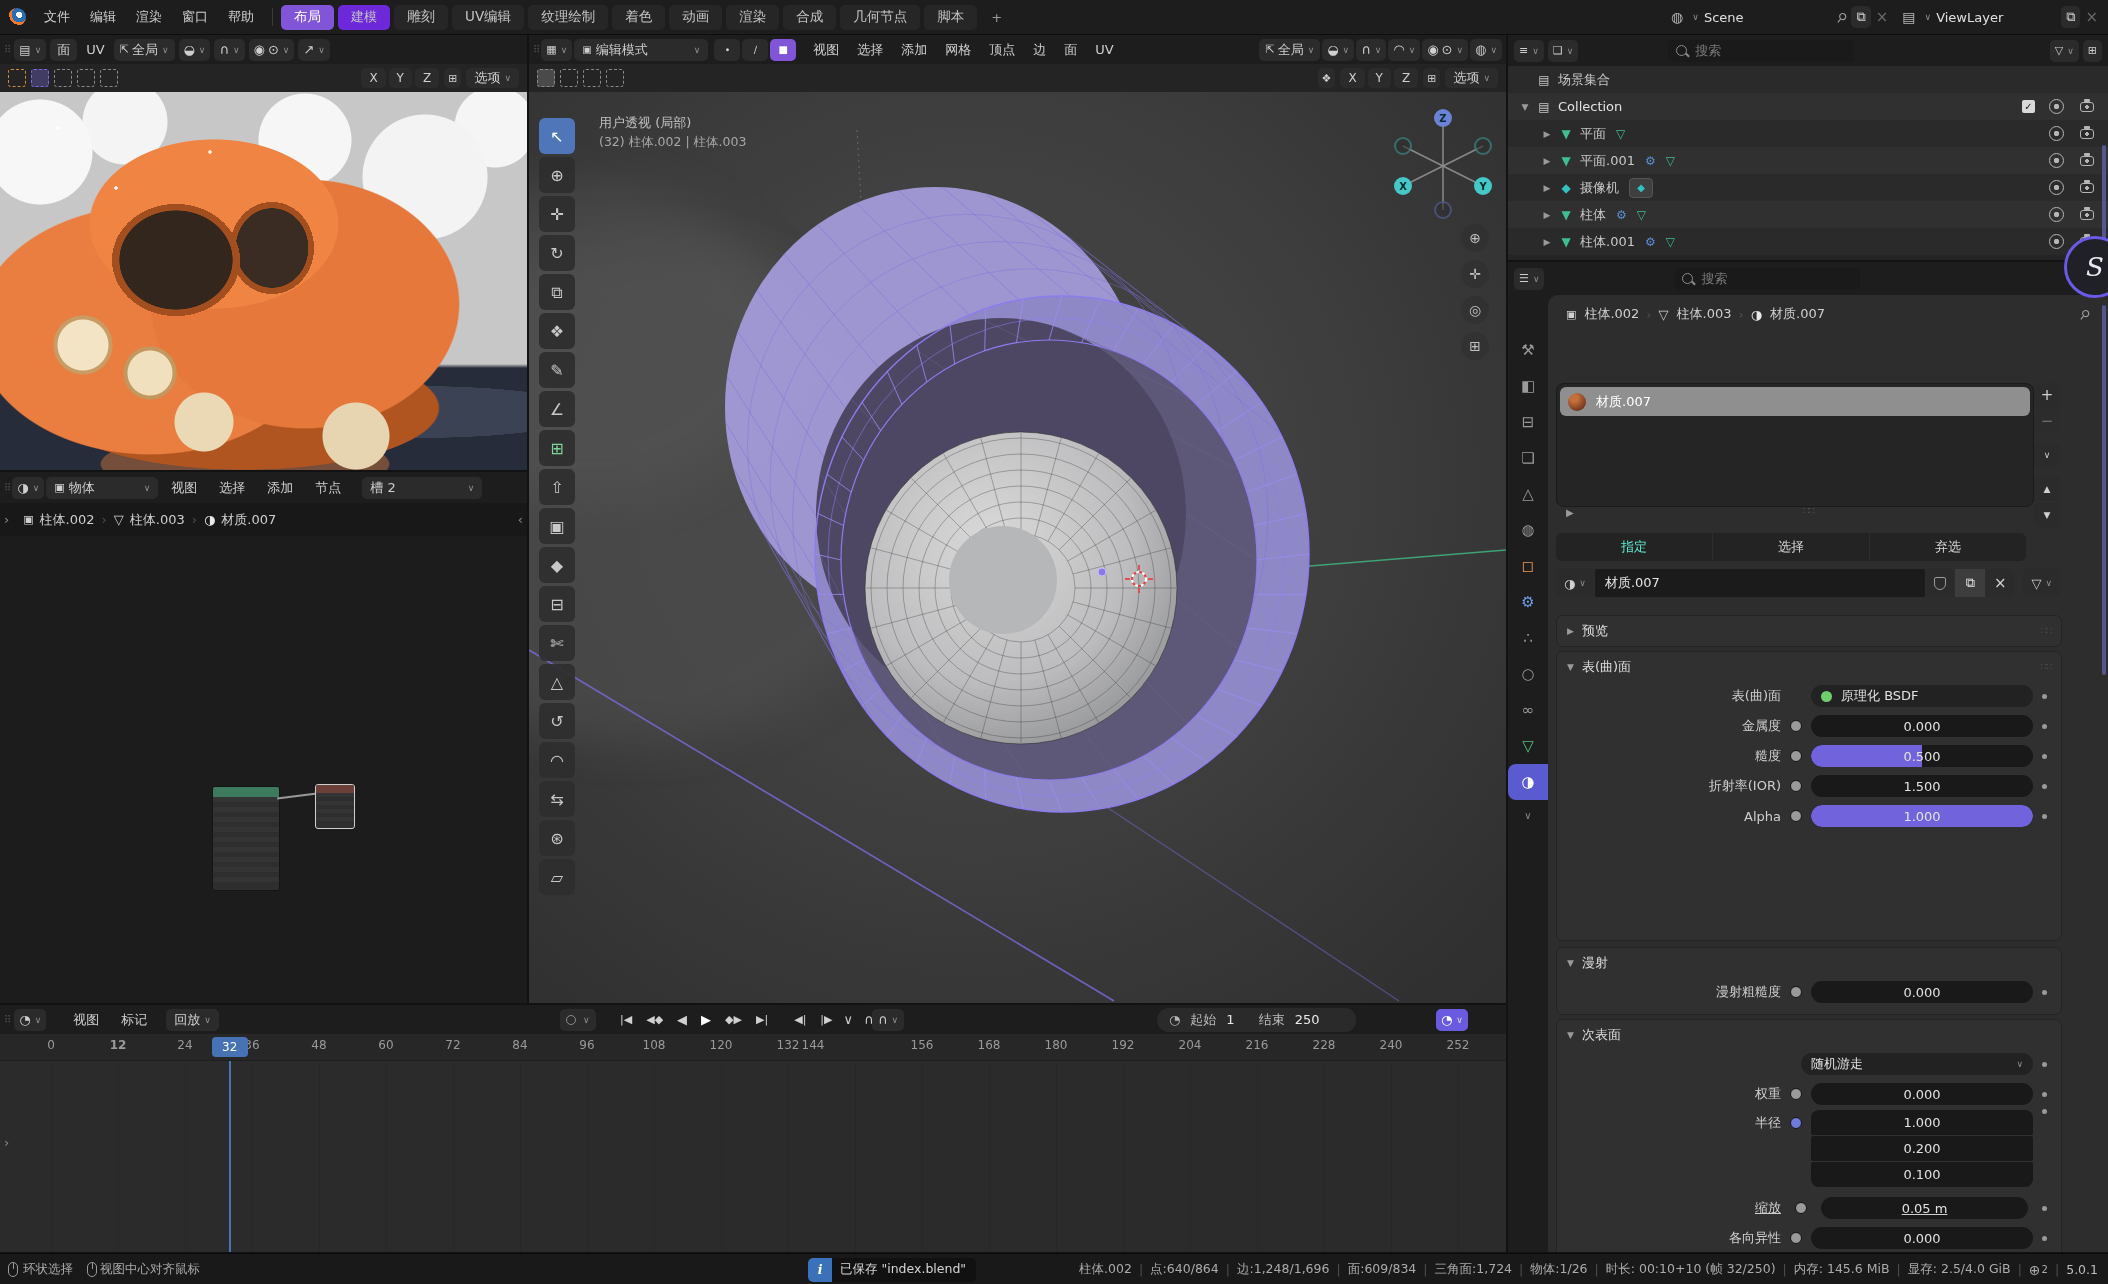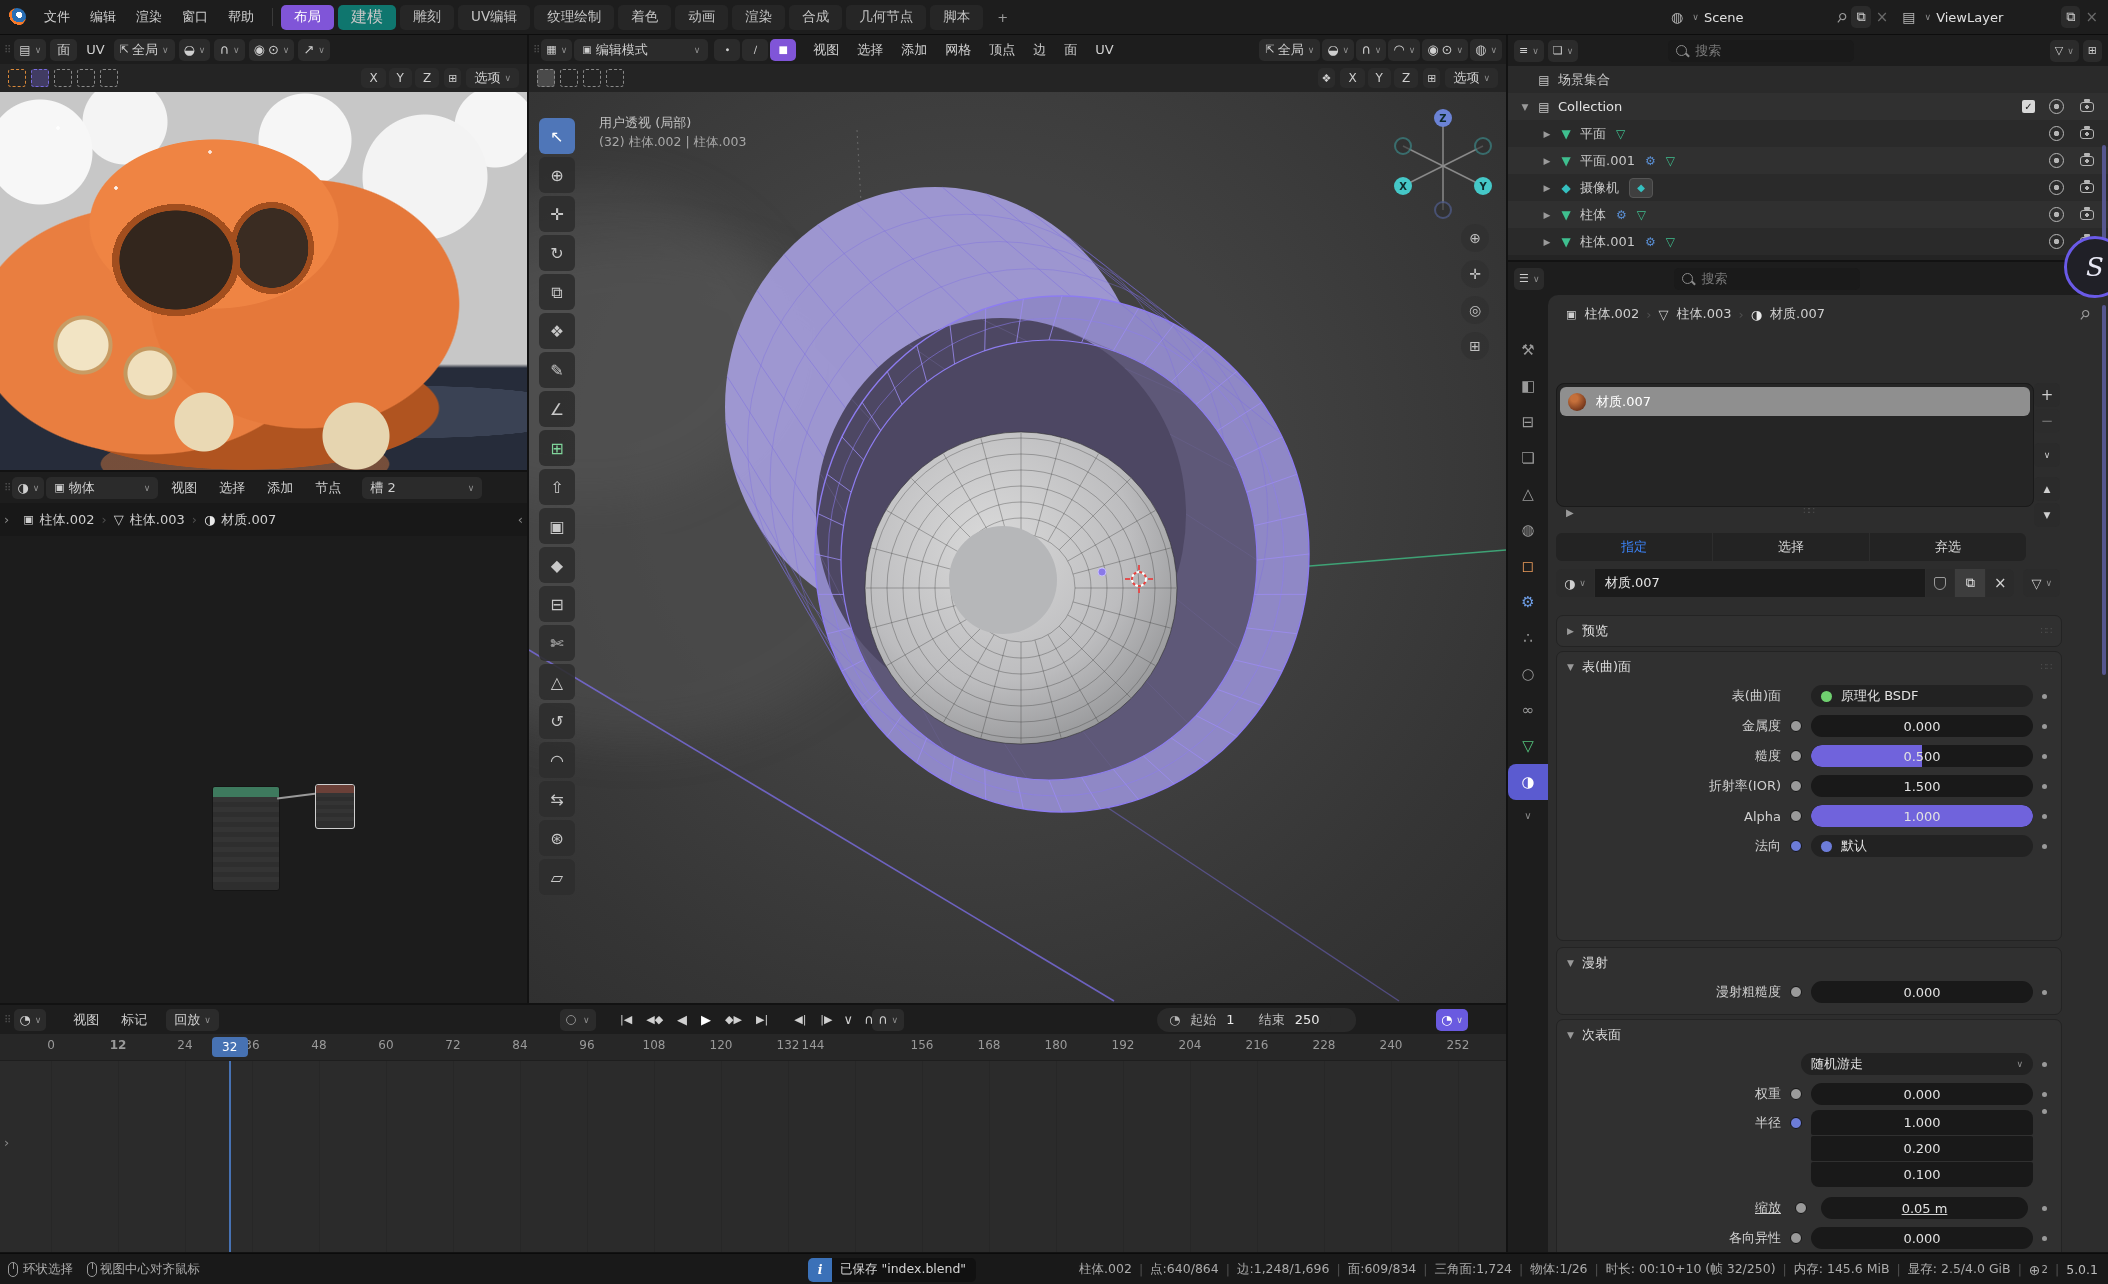--- a/index.html
+++ b/index.html
@@ -53,21 +53,21 @@
     <span id="tb-menus" class="row">
         <span class="menu-item">文件</span>
         <span class="menu-item">编辑</span>
         <span class="menu-item">渲染</span>
         <span class="menu-item">窗口</span>
         <span class="menu-item">帮助</span>
       </span>
     <span style="width:1px;height:18px;background:#3a3a3a;margin:0 8px;"></span>
     <span id="tb-tabs" class="row" style="gap:4px;">
         <span class="pill" style="height: 25px; padding: 0px 13px; font-size: 13.5px; background: rgb(128, 85, 216); color: rgb(255, 255, 255);">布局</span>
-        <span class="pill" style="height: 25px; padding: 0px 13px; font-size: 16px; background: #0f766e; color: rgb(197, 197, 197);">建模</span>
+        <span class="pill" style="height: 25px; padding: 0px 13px; font-size: 13px; background: #6d28d9; color: rgb(197, 197, 197);">建模</span>
         <span class="pill" style="height: 25px; padding: 0px 13px; font-size: 14px; background: rgb(38, 38, 38); color: rgb(197, 197, 197);">雕刻</span>
         <span class="pill" style="height: 25px; padding: 0px 13px; font-size: 13.5px; background: rgb(38, 38, 38); color: rgb(197, 197, 197);">UV编辑</span>
         <span class="pill" style="height: 25px; padding: 0px 13px; font-size: 13.5px; background: rgb(38, 38, 38); color: rgb(197, 197, 197);">纹理绘制</span>
         <span class="pill" style="height: 25px; padding: 0px 13px; font-size: 13.5px; background: rgb(38, 38, 38); color: rgb(197, 197, 197);">着色</span>
         <span class="pill" style="height: 25px; padding: 0px 13px; font-size: 13.5px; background: rgb(38, 38, 38); color: rgb(197, 197, 197);">动画</span>
         <span class="pill" style="height: 25px; padding: 0px 13px; font-size: 13.5px; background: rgb(38, 38, 38); color: rgb(197, 197, 197);">渲染</span>
         <span class="pill" style="height: 25px; padding: 0px 13px; font-size: 13.5px; background: rgb(38, 38, 38); color: rgb(197, 197, 197);">合成</span>
         <span class="pill" style="height: 25px; padding: 0px 13px; font-size: 13.5px; background: rgb(38, 38, 38); color: rgb(197, 197, 197);">几何节点</span>
         <span class="pill" style="height: 25px; padding: 0px 13px; font-size: 13.5px; background: rgb(38, 38, 38); color: rgb(197, 197, 197);">脚本</span>
         <span class="pill" style="height: 25px; padding: 0px 10px; background: transparent; color: rgb(154, 154, 154);">+</span>
@@ -596,21 +596,21 @@
       <div class="abs" id="slot-list" style="left:8px;top:88px;width:470px;height:116px;background:#252525;border:1px solid #1a1a1a;border-radius:8px;padding:3px;">
           <div class="row" style="height: 29px; border-radius: 6px; margin-bottom: 3px; padding: 0px 8px; gap: 10px; background: rgb(143, 143, 143); color: rgb(255, 255, 255);">
             <span style="width: 18px; height: 18px; border-radius: 50%; background: radial-gradient(circle at 35% 30%, rgb(197, 112, 59) 0px, rgb(197, 112, 59) 20%, rgb(122, 59, 30) 70%, rgb(74, 34, 18) 100%);"></span>
             <span style="color: rgb(255, 255, 255);">材质.007</span>
           </div>
         </div>
       <div class="abs" id="slot-ops" style="left:486px;top:88px;width:26px;"><div class="icon pill" style="width: 26px; height: 24px; padding: 0px; margin-bottom: 2px; opacity: 1; font-size: 15px;">+</div><div class="icon pill" style="width: 26px; height: 24px; padding: 0px; margin-bottom: 10px; opacity: 0.4; font-size: 15px;">−</div><div class="icon pill" style="width: 26px; height: 24px; padding: 0px; margin-bottom: 10px; opacity: 1; font-size: 9px;">∨</div><div class="icon pill" style="width: 26px; height: 24px; padding: 0px; margin-bottom: 2px; opacity: 1; font-size: 9px;">▲</div><div class="icon pill" style="width: 26px; height: 24px; padding: 0px; margin-bottom: 2px; opacity: 1; font-size: 9px;">▼</div></div>
       <span class="abs icon" style="left:18px;top:212px;color:#9a9a9a;font-size:10px;">▶</span>
       <span class="abs grip" style="left:255px;top:210px;">∷∷</span>
       <div class="abs row" id="assign-row" style="left:8px;top:238px;width:470px;height:28px;gap:1px;">
-          <span class="icon" style="flex: 1 1 0%; height: 28px; background: rgb(35, 35, 35); color: #3b82f6; border-radius: 6px 0px 0px 6px;">指定</span>
+          <span class="icon" style="flex: 1 1 0%; height: 28px; background: rgb(35, 35, 35); color: #5eead4; border-radius: 6px 0px 0px 6px;">指定</span>
           <span class="icon" style="flex: 1 1 0%; height: 28px; background: rgb(35, 35, 35); color: rgb(216, 216, 216);">选择</span>
           <span class="icon" style="flex: 1 1 0%; height: 28px; background: rgb(35, 35, 35); color: rgb(216, 216, 216); border-radius: 0px 6px 6px 0px;">弃选</span>
         </div>
       <div class="abs row" style="left:8px;top:274px;width:504px;height:28px;gap:1px;">
         <span class="pill" style="height:28px;border-radius:6px 0 0 6px;">
             <span class="icon">◑</span>
             <span class="chev">∨</span>
           </span>
         <span class="row" style="height:28px;flex:1;background:#1b1b1b;padding:0 10px;color:#e5e5e5;">
             <span>材质.007</span>
@@ -677,29 +677,20 @@
             </div>
             <div class="row" style="height: 30px; padding: 0px 14px; gap: 9px;">
               <span class="plabel" style="width: 210px;">Alpha</span>
               <span class="sock" style="background: rgb(154, 154, 154);"></span>
               <span class="vfield" style="flex: 1 1 0%;">
                 <span class="vfill" style="width: 100%; background: rgb(112, 99, 220); border-radius: 11px;"></span>
                 <span style="position: relative;">1.000</span>
               </span>
               <span class="adot"></span>
             </div>
-            <div class="row" style="height: 30px; padding: 0px 14px; gap: 9px;">
-              <span class="plabel" style="width: 210px;">法向</span>
-              <span class="sock" style="background: rgb(108, 124, 216);"></span>
-              <span class="vfield" style="flex: 1 1 0%; background: rgb(34, 34, 34); justify-content: flex-start; padding: 0px 10px;">
-                <span style="width: 11px; height: 11px; border-radius: 50%; background: rgb(108, 124, 216); margin-right: 9px;"></span>
-                <span>默认</span>
-              </span>
-              <span class="adot"></span>
-            </div>
           </div>
       </div>
       <div class="abs sec" id="diffuse-panel" style="left:8px;top:652px;width:504px;height:66px;">
         <div class="sechdr">
             <span class="icon" style="font-size:9px;color:#9a9a9a;margin-right:8px;">▼</span>
             <span>漫射</span>
           </div>
         <div id="diffuse-rows">
             <div class="row" style="height: 30px; padding: 0px 14px; gap: 9px;">
               <span class="plabel" style="width: 210px;">漫射粗糙度</span>

